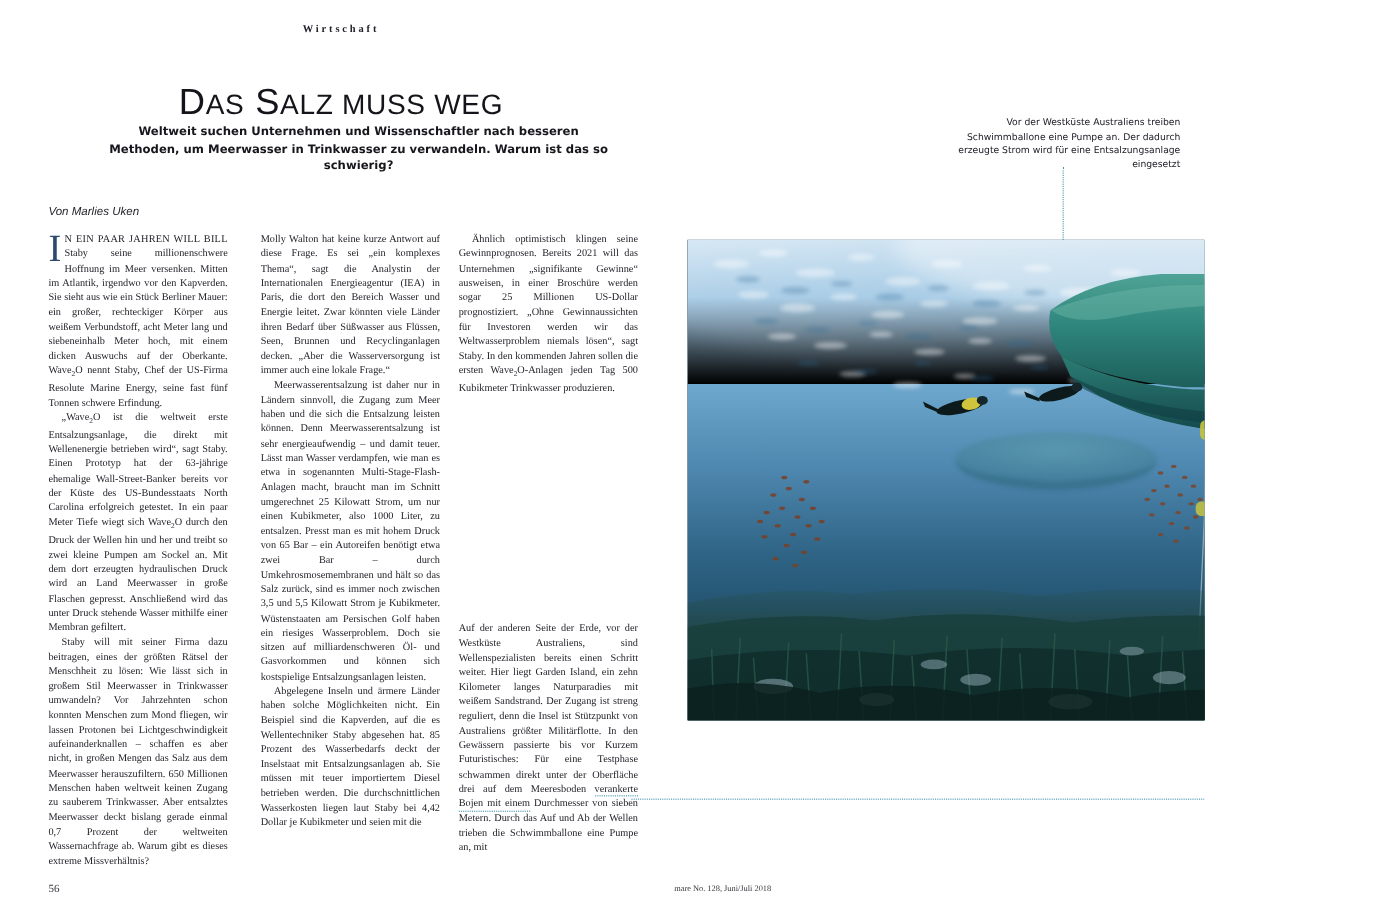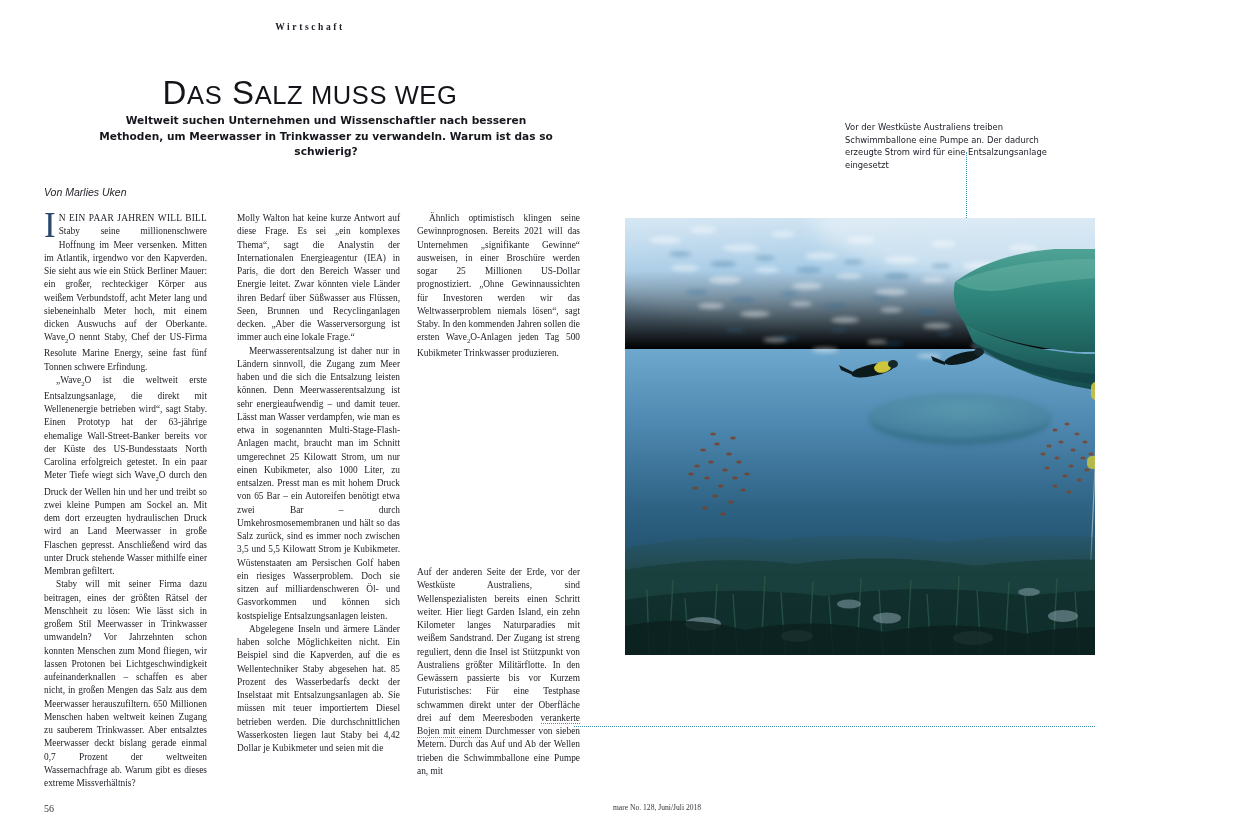--- a/index.html
+++ b/index.html
@@ -132,26 +132,25 @@
     background: #0d3147;
   }
   .photo svg { display: block; }
 
   
   .caption {
     position: absolute;
     left: 845px;
     top: 105px;
     width: 228px;
-    text-align: left;
+    text-align: right;
     font-family: "DejaVu Sans", sans-serif;
     font-size: 8.4px;
     line-height: 12.6px;
     color: #20202a;
-    margin-top: 16px;
   }
 
   
   .leader-v {
     position: absolute;
     width: 0;
     border-left: 1.3px dotted #3f8fae;
   }
   .leader-h {
     position: absolute;

